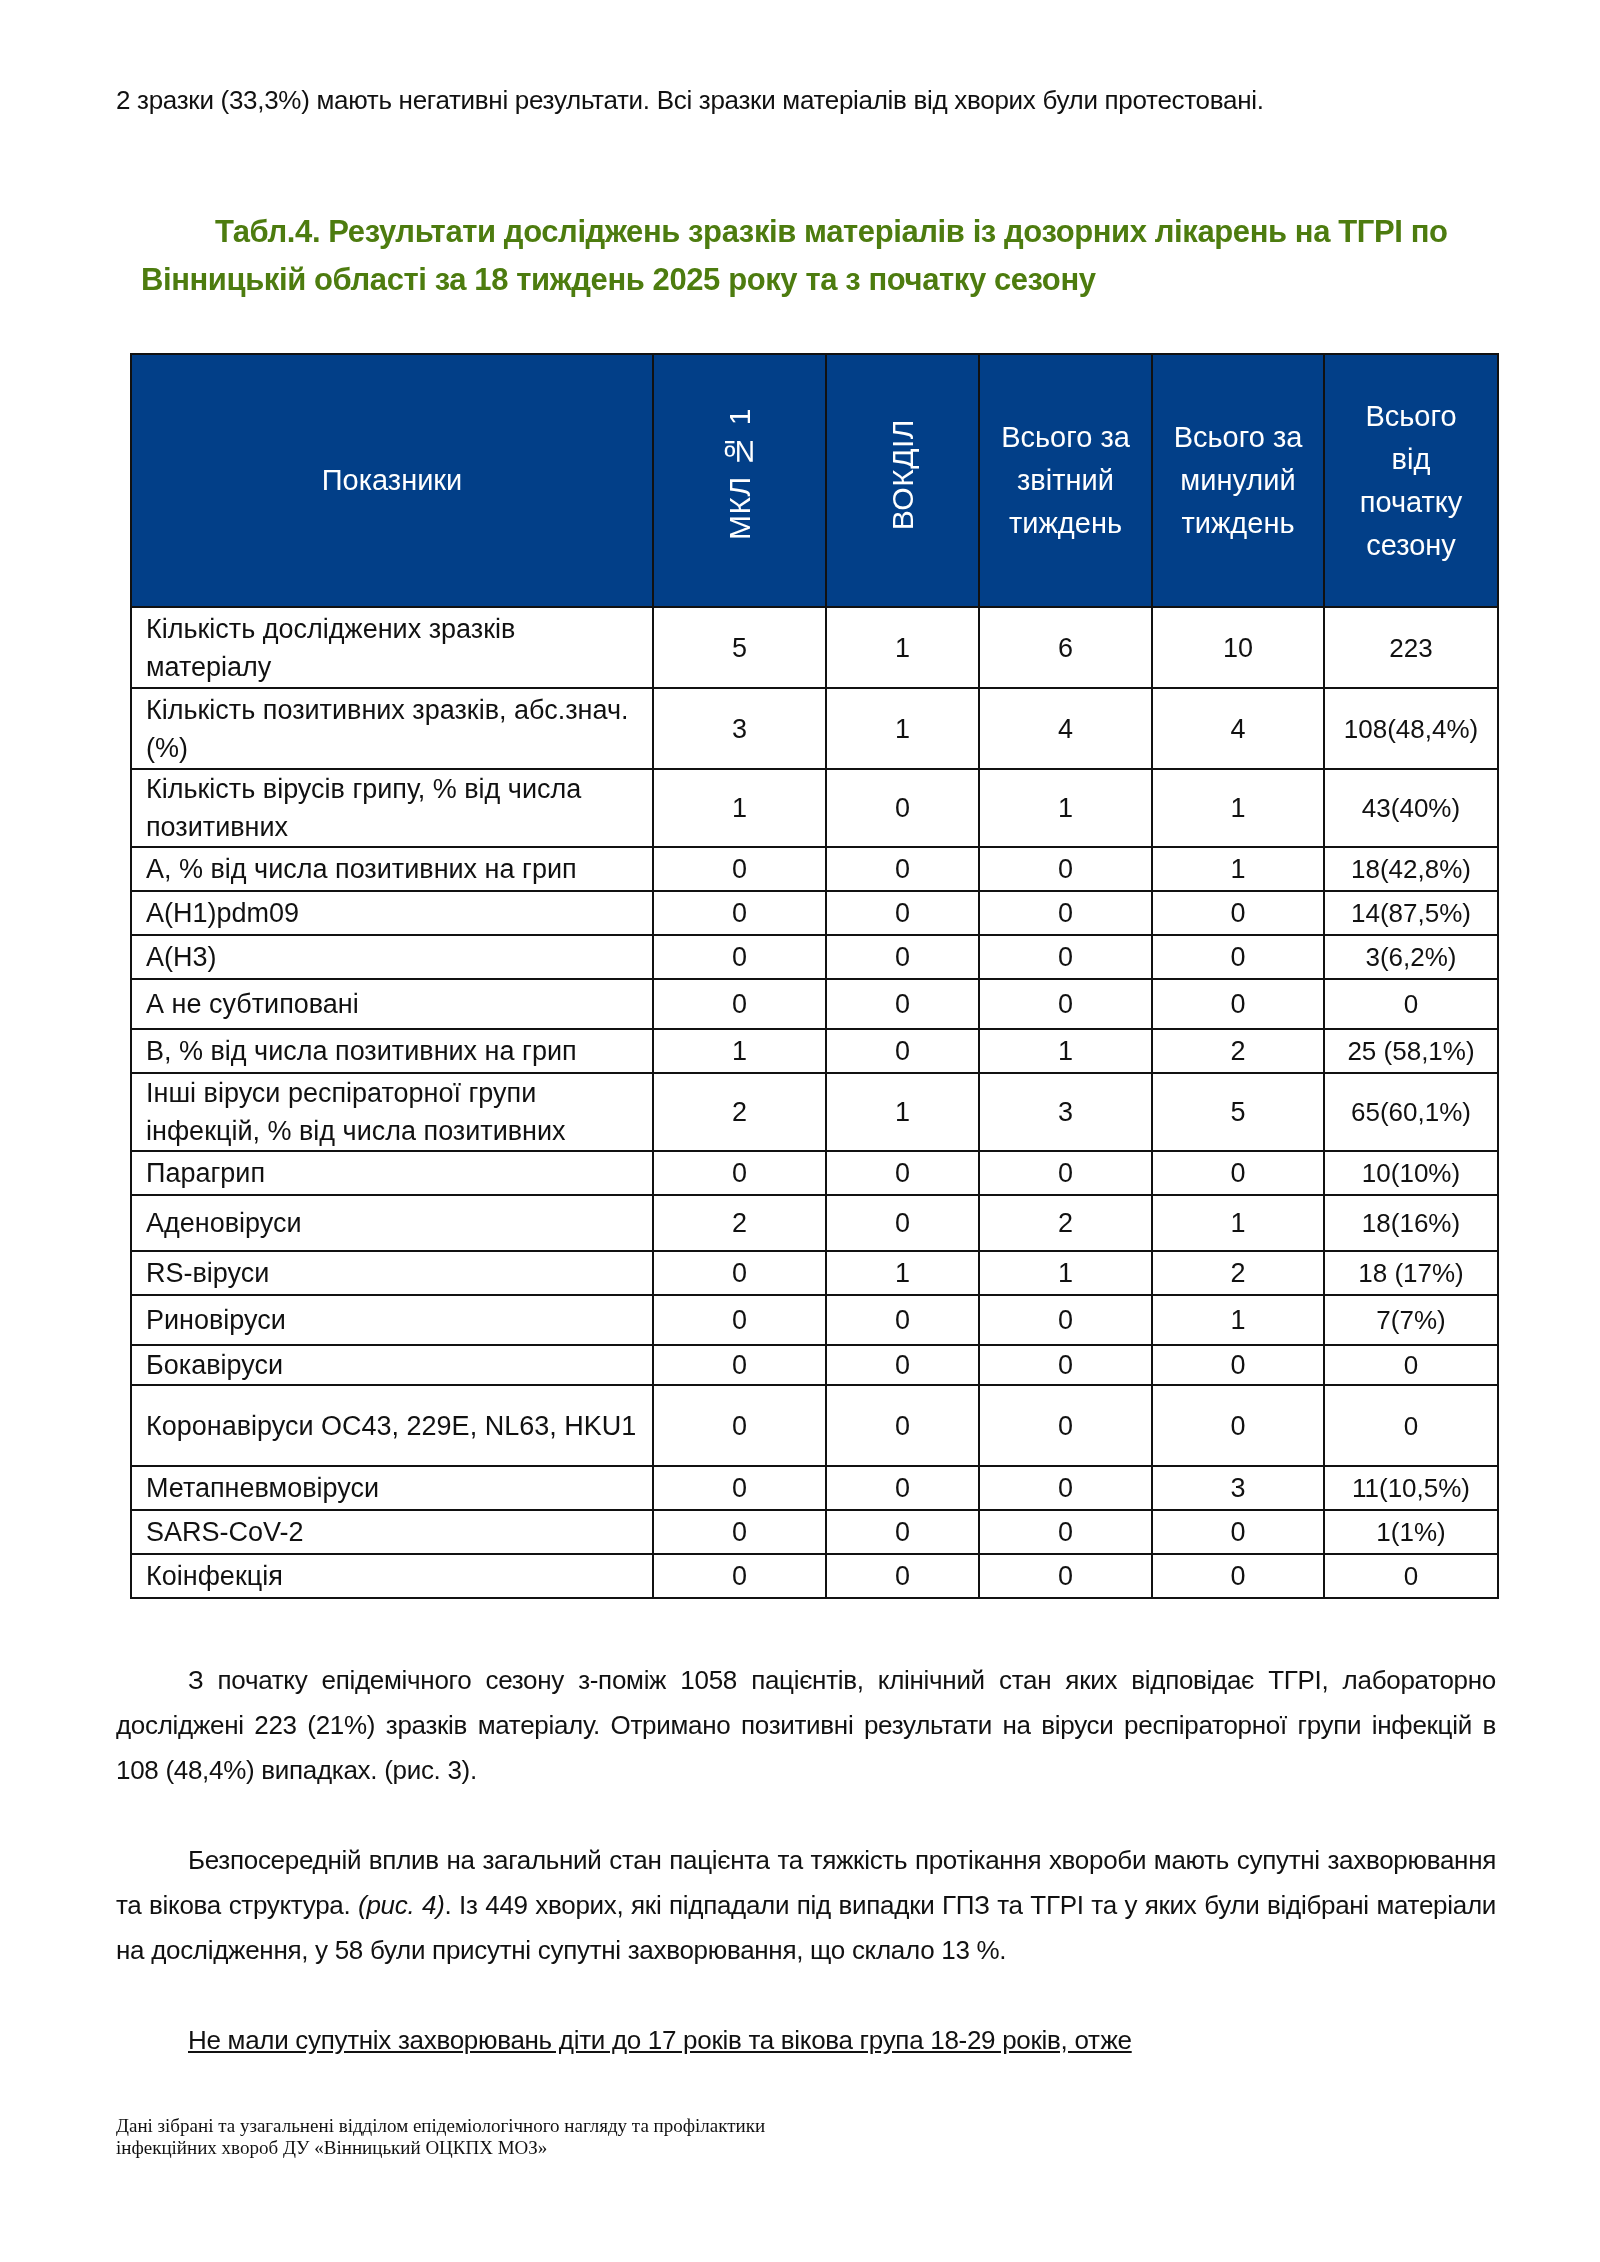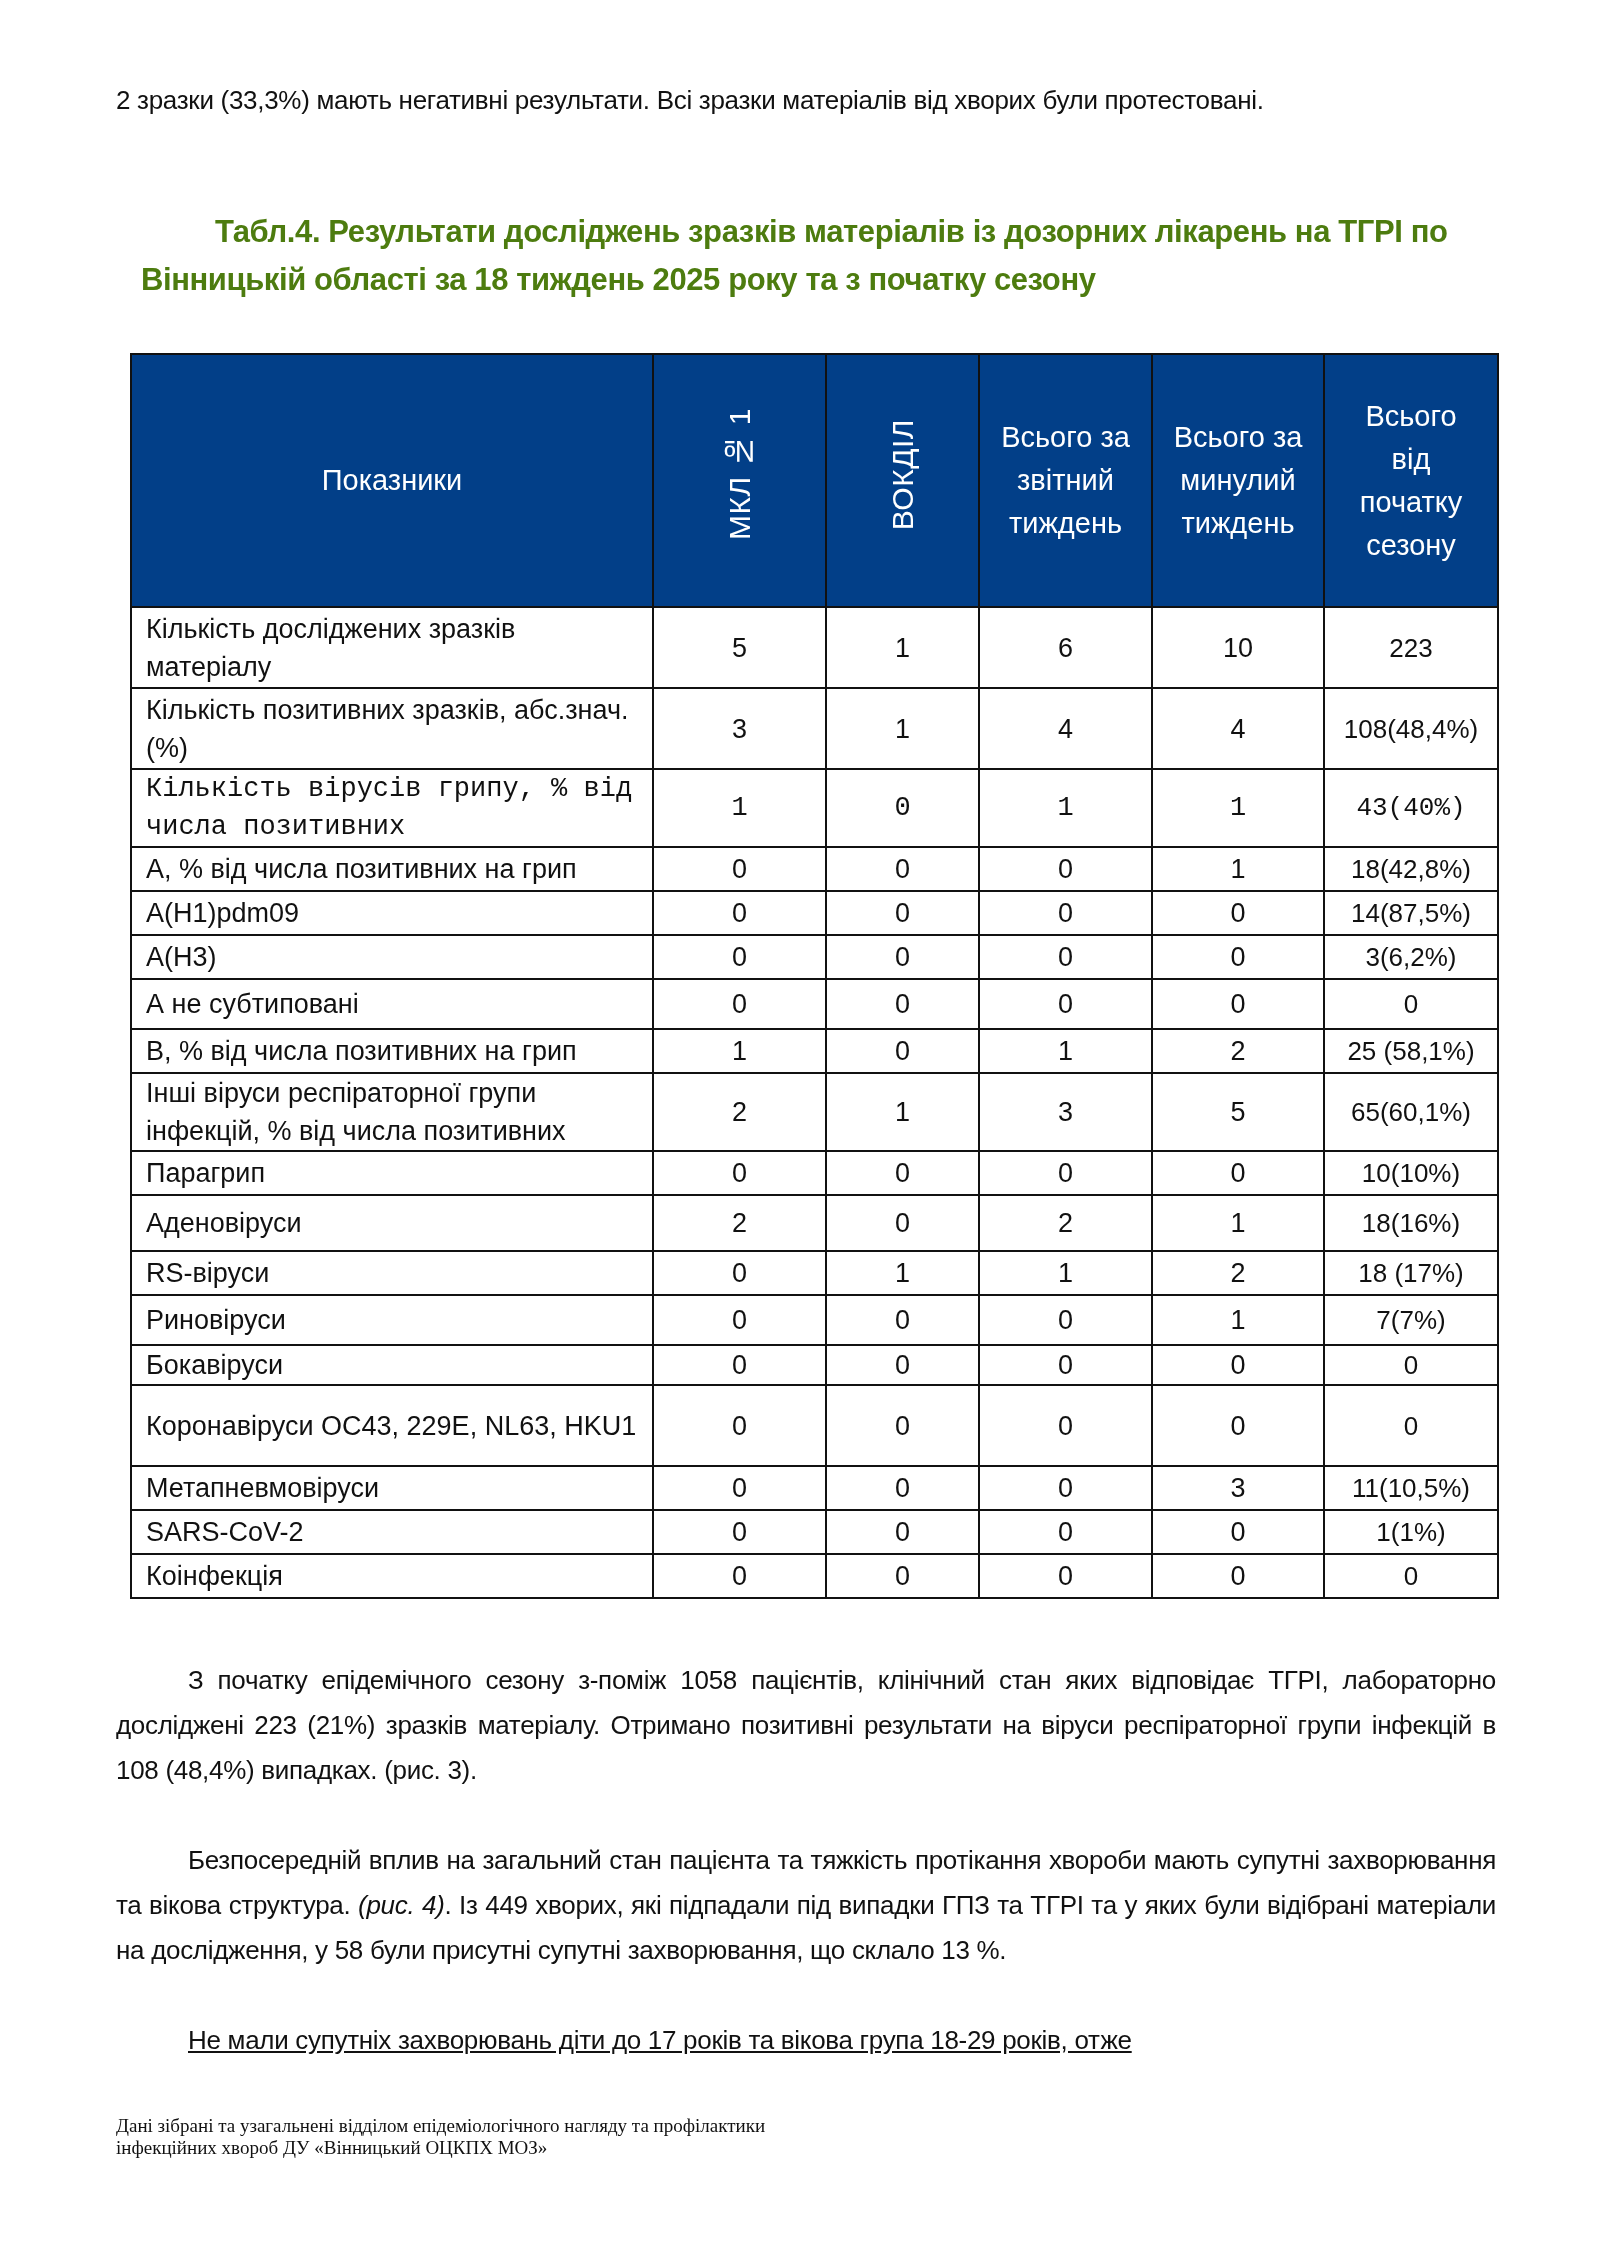--- a/index.html
+++ b/index.html
@@ -71,21 +71,21 @@
           <td class="num last">223</td>
         </tr>
         <tr style="height: 81px; border-radius: 22px;">
           <td class="lbl">Кількість позитивних зразків, абс.знач. (%)</td>
           <td class="num">3</td>
           <td class="num">1</td>
           <td class="num">4</td>
           <td class="num">4</td>
           <td class="num last">108(48,4%)</td>
         </tr>
-        <tr style="height: 60px; font-family: Liberation Mono, monospace;">
+        <tr style="height: 60px;">
           <td class="lbl">Кількість вірусів грипу, % від числа позитивних</td>
           <td class="num">1</td>
           <td class="num">0</td>
           <td class="num">1</td>
           <td class="num">1</td>
           <td class="num last">43(40%)</td>
         </tr>
         <tr style="height: 44px;">
           <td class="lbl">А, % від числа позитивних на грип</td>
           <td class="num">0</td>

